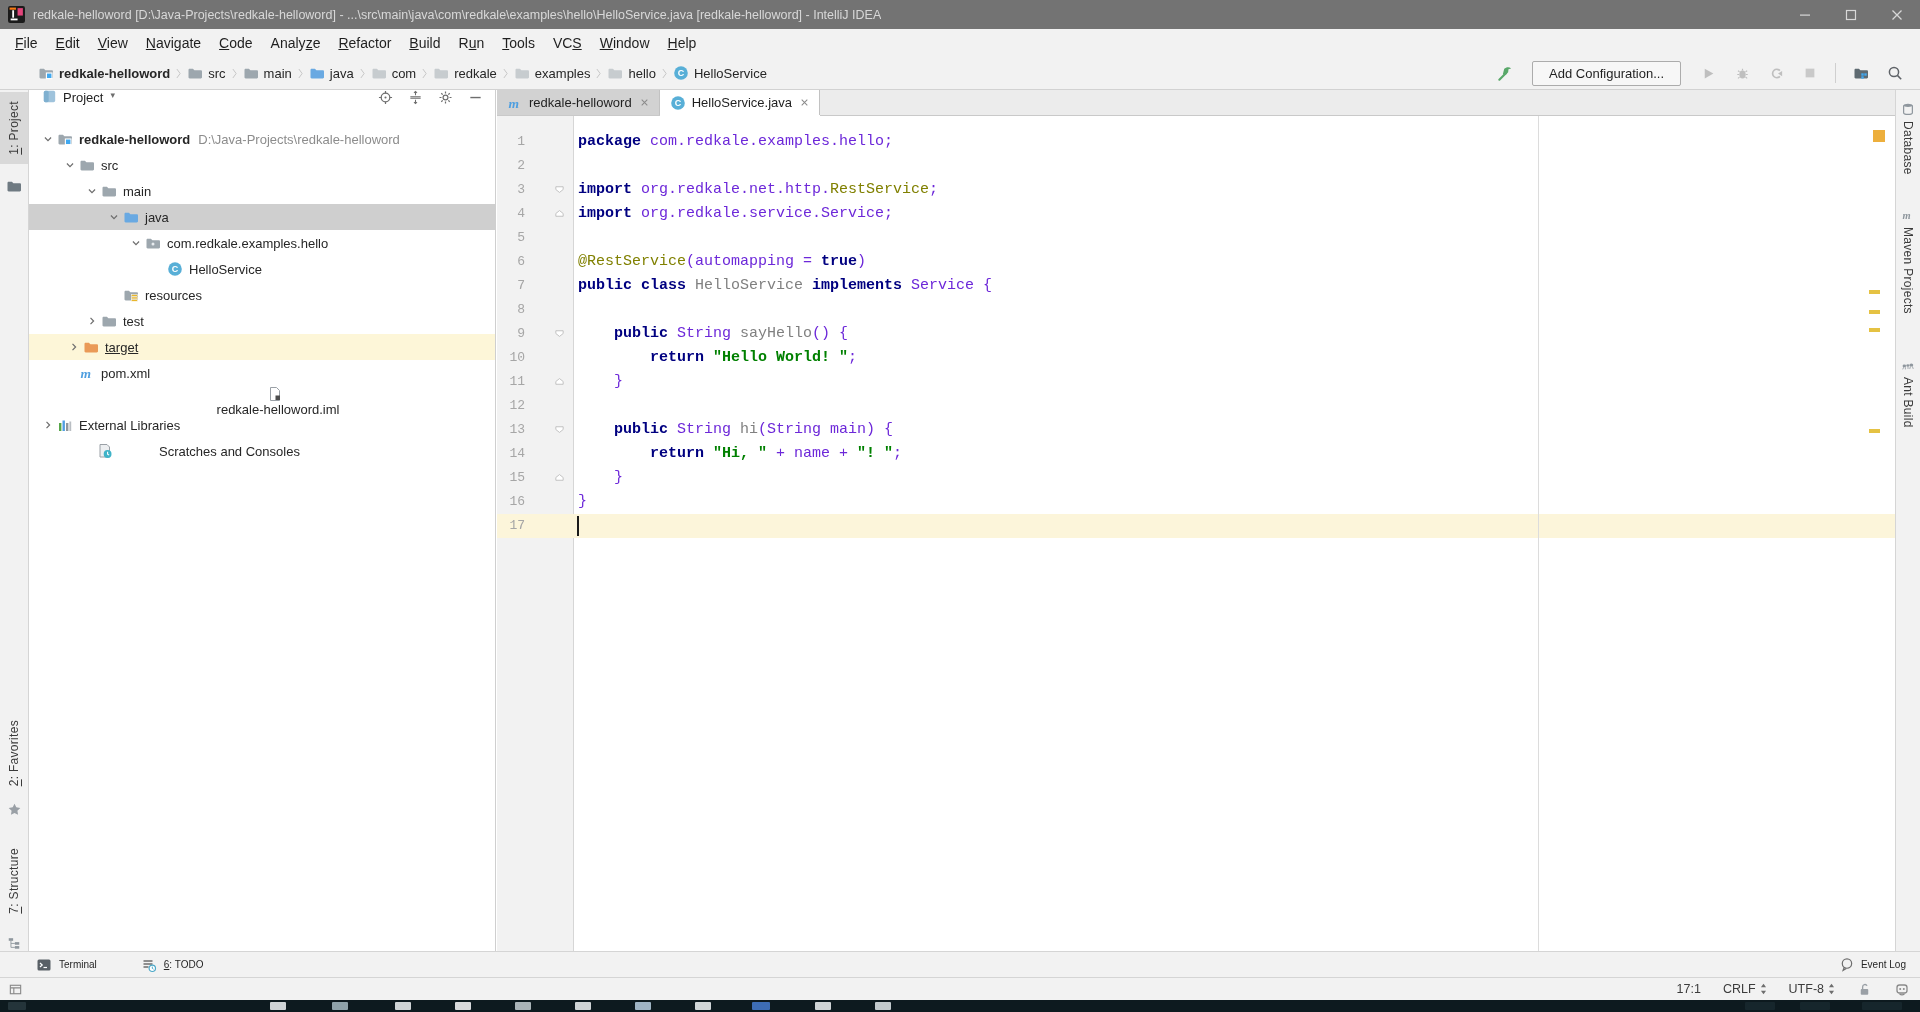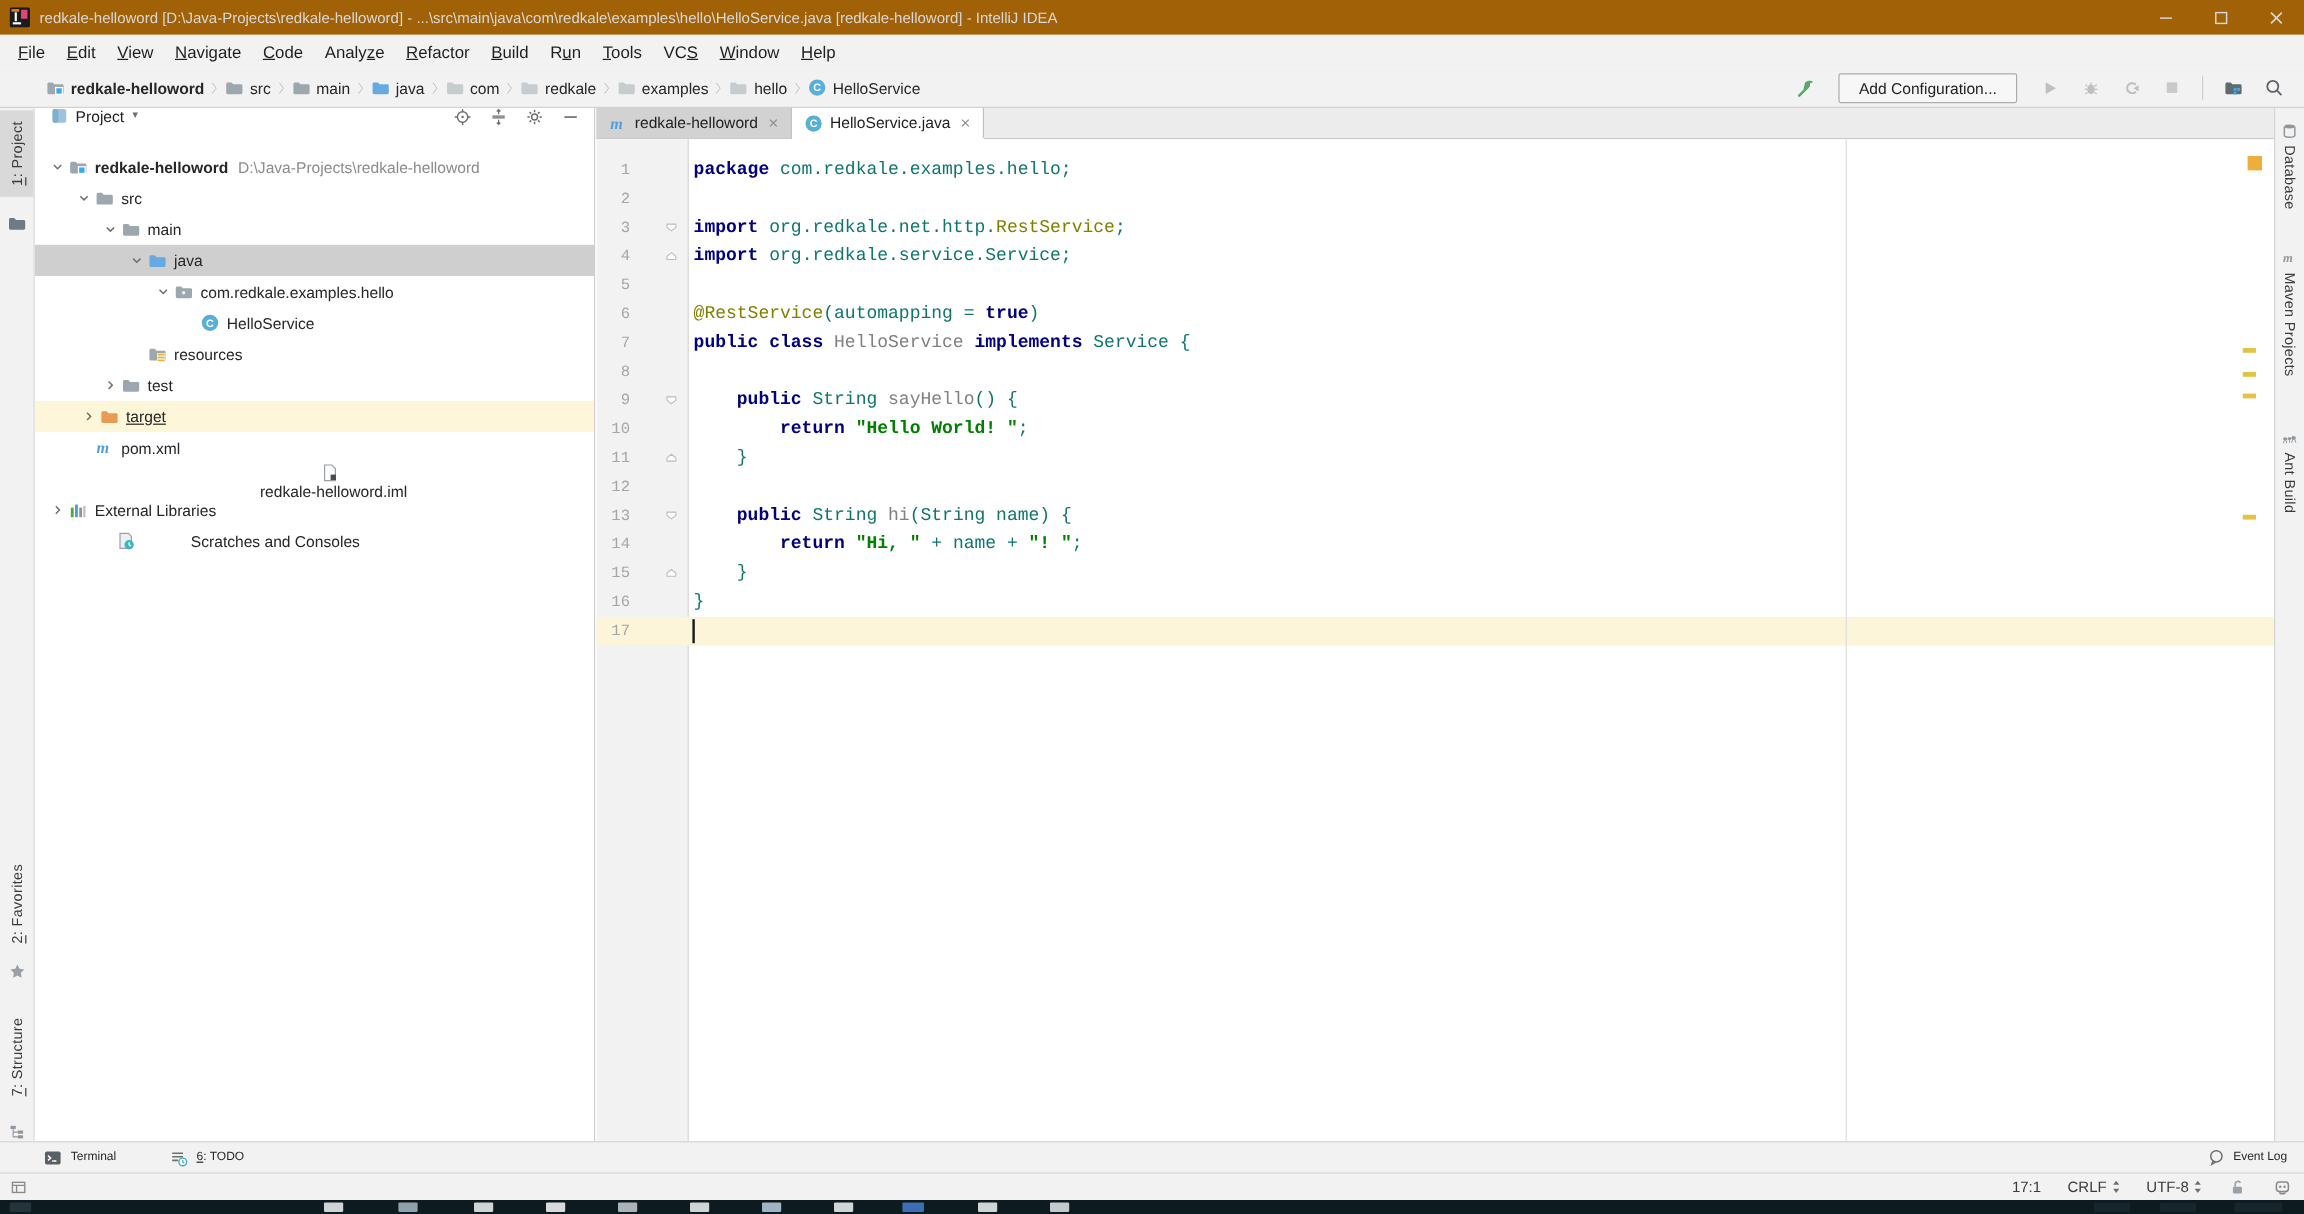--- a/index.html
+++ b/index.html
@@ -1,19 +1,19 @@
 <!DOCTYPE html>
 <html><head>
 <meta charset="utf-8">
 <style>
   html,body{margin:0;padding:0;background:#e8e8e8;}
   .app{position:relative;width:1920px;height:1012px;overflow:hidden;background:#fff;
        font-family:"Liberation Sans",sans-serif;font-size:13px;color:#262626;}
   
-  .titlebar{position:absolute;top:0;left:0;right:0;height:29px;background:#a16207;
+  .titlebar{position:absolute;top:0;left:0;right:0;height:29px;background:#737373;
             display:flex;align-items:center;padding-left:8px;box-sizing:border-box;}
   .title-text{color:#d8d8d8;font-size:12.5px;margin-left:8px;white-space:nowrap;overflow:hidden;}
   .win-controls{margin-left:auto;display:flex;height:100%;}
   .win-btn{width:46px;display:flex;align-items:center;justify-content:center;}
   
   .menubar{position:absolute;top:29px;left:0;right:0;height:28px;background:#f2f2f2;
            display:flex;align-items:center;padding-left:6px;box-sizing:border-box;}
   .menu-item{padding:3px 9px;font-size:14px;color:#1f1f1f;}
   
   .toolbar{position:absolute;top:57px;left:0;right:0;height:33px;background:#f2f2f2;
@@ -66,21 +66,21 @@
             font-size:15px;line-height:24px;}
   .code-row.cur{background:#fcf5da;}
   .ln{position:absolute;left:0;width:28px;text-align:right;color:#a6a6a6;font-size:13px;}
   .fold{position:absolute;left:57px;top:6px;}
   .codetext{position:absolute;left:81px;white-space:pre;}
   .cursor{position:absolute;left:80px;top:2px;width:2px;height:20px;background:#1a1a1a;}
   .kw{color:#000080;font-weight:bold;}
   .an{color:#808000;}
   .st{color:#008000;font-weight:bold;}
   .de{color:#808080;}
-  .pl{color:#0f766e;}
+  .pl{color:#6d28d9;}
   .margin-guide{position:absolute;left:1041px;top:0;bottom:0;width:1px;background:#dcdcdc;}
   .emark{position:absolute;background:#e5c243;}
   .esquare{position:absolute;background:#edaf3c;}
   
   .right-stripe{position:absolute;right:0;top:0;width:25px;height:100%;background:#f2f2f2;
                 border-left:1px solid #d5d5d5;box-sizing:border-box;}
   .rs-item{position:absolute;left:0;width:24px;display:flex;flex-direction:column;align-items:center;gap:5px;}
   
   .bottombar{position:absolute;left:0;right:0;top:951px;height:26px;background:#f2f2f2;
              border-top:1px solid #d5d5d5;display:flex;align-items:center;box-sizing:border-box;
@@ -696,21 +696,21 @@
               <span class="ln">12</span>
               <span class="codetext"></span>
             </div>
             <div class="code-row" style="top: 302px;">
               <span class="ln">13</span>
               <span class="fold ic">
                 <svg viewBox="0 0 12 12" width="11" height="11">
                   <path d="M2 3h8v3L6 9.2 2 6z" fill="#fff" stroke="#bdbdbd"></path>
                 </svg>
               </span>
-              <span class="codetext"><span class="pl">    </span><span class="kw">public</span><span class="pl"> String </span><span class="de">hi</span><span class="pl">(String name) {</span></span>
+              <span class="codetext"><span class="pl">    </span><span class="kw">public</span><span class="pl"> String </span><span class="de">hi</span><span class="pl">(String main) {</span></span>
             </div>
             <div class="code-row" style="top: 326px;">
               <span class="ln">14</span>
               <span class="codetext"><span class="pl">        </span><span class="kw">return</span><span class="pl"> </span><span class="st">"Hi, "</span><span class="pl"> + name + </span><span class="st">"! "</span><span class="pl">;</span></span>
             </div>
             <div class="code-row" style="top: 350px;">
               <span class="ln">15</span>
               <span class="fold ic">
                 <svg viewBox="0 0 12 12" width="11" height="11">
                   <path d="M2 9h8V6L6 2.8 2 6z" fill="#fff" stroke="#bdbdbd"></path>

